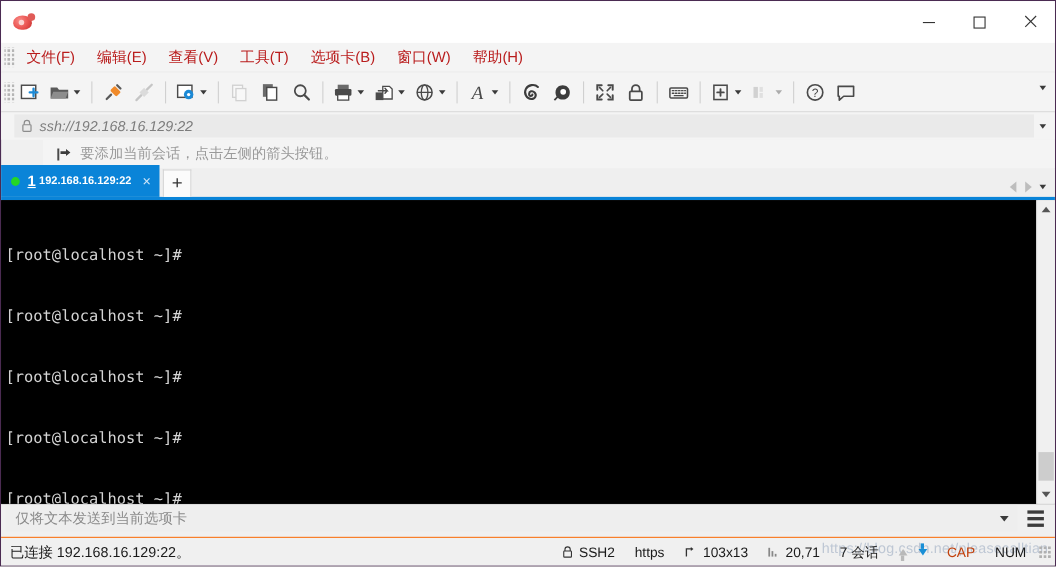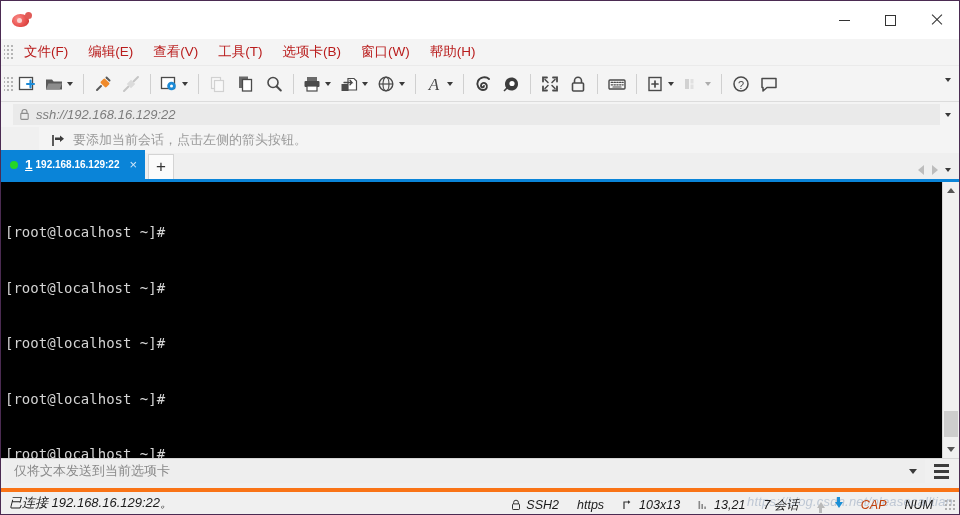--- a/index.html
+++ b/index.html
@@ -334,23 +334,22 @@
     flex: 0 0 auto;
   }
   .hamburger span { width: 15px; height: 3px; background: #3d3d3d; display: block; }
 
   
   .statusbar {
     height: 26px;
     background: #f0f0f0;
     display: flex; align-items: center;
     flex: 0 0 auto;
-    border-top: 4px solid #f97316;
-    position: relative;
-    font-style: italic;
+    border-top: 1px solid #f97316;
+    position: relative;
   }
   .status-left {
     font-size: 13px; color: #1a1a1a;
     margin-left: 8px; white-space: nowrap;
   }
   .status-right {
     position: absolute; right: 0; top: 0;
     height: 26px;
     display: flex; align-items: center;
   }
@@ -716,21 +715,21 @@
         <span>103x13</span>
       </div>
       <div class="st-item">
         <span class="st-ico">
           <svg width="11" height="12" viewBox="0 0 11 12">
             <rect x="0.5" y="2" width="1.6" height="8" fill="#888"></rect>
             <rect x="3.4" y="5" width="1.6" height="5" fill="#888"></rect>
             <rect x="6.3" y="7.5" width="1.6" height="2.5" fill="#888"></rect>
           </svg>
         </span>
-        <span>13,21</span>
+        <span>20,71</span>
       </div>
       <div class="st-item">
         <span>7 会话</span>
       </div>
       <div class="st-item">
         <span class="arrow-up-gray"></span>
         <span style="display:inline-block;width:10px"></span>
         <span class="arrow-dn-blue"></span>
       </div>
       <div class="st-item dim">

